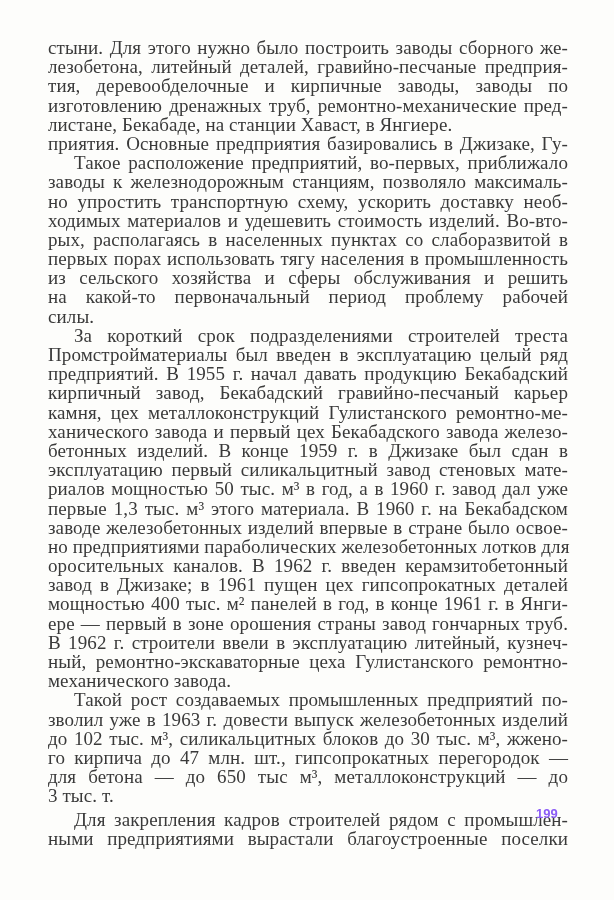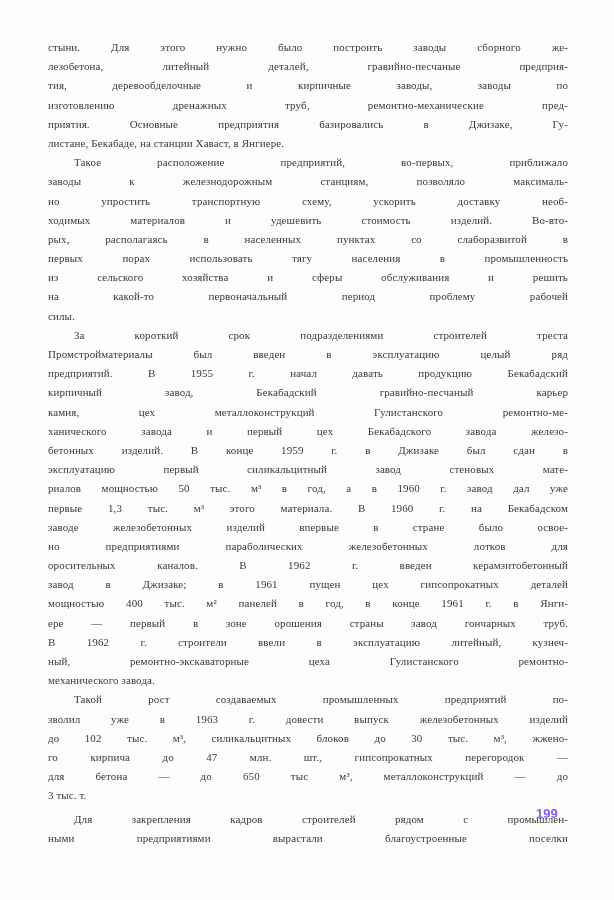--- a/index.html
+++ b/index.html
@@ -8,21 +8,21 @@
     background: #fdfdfb;
     font-family: "Liberation Serif", "DejaVu Serif", serif;
     color: #3a3a3a;
   }
   .page { position: relative; width: 614px; height: 900px; }
   .text-block {
     position: absolute; left: 48px; top: 38px; width: 520px;
   }
   .line {
     height: 19.2px; line-height: 19.2px;
-    font-size: 11px;
+    font-size: 19px;
     white-space: nowrap;
     text-align: justify;
     text-align-last: justify;
     letter-spacing: 0.1px;
   }
   .line.last { text-align-last: left; }
   .line.indent { padding-left: 26px; }
   .gap { height: 4px; }
   .page-number {
     position: absolute; left: 536px; top: 806px;
@@ -34,22 +34,22 @@
 <body>
 
 <div class="page">
   <div class="text-block">
 
     <div>
       <div class="line">стыни. Для этого нужно было построить заводы сборного же-</div>
       <div class="line">лезобетона, литейный деталей, гравийно-песчаные предприя-</div>
       <div class="line">тия, деревообделочные и кирпичные заводы, заводы по</div>
       <div class="line">изготовлению дренажных труб, ремонтно-механические пред-</div>
+      <div class="line last">листане, Бекабаде, на станции Хаваст, в Янгиере.</div>
       <div class="line">приятия. Основные предприятия базировались в Джизаке, Гу-</div>
-      <div class="line last">листане, Бекабаде, на станции Хаваст, в Янгиере.</div>
     </div>
 
     <div>
       <div class="line indent">Такое расположение предприятий, во-первых, приближало</div>
       <div class="line">заводы к железнодорожным станциям, позволяло максималь-</div>
       <div class="line">но упростить транспортную схему, ускорить доставку необ-</div>
       <div class="line">ходимых материалов и удешевить стоимость изделий. Во-вто-</div>
       <div class="line">рых, располагаясь в населенных пунктах со слаборазвитой в</div>
       <div class="line">первых порах использовать тягу населения в промышленность</div>
       <div class="line">из сельского хозяйства и сферы обслуживания и решить</div>

